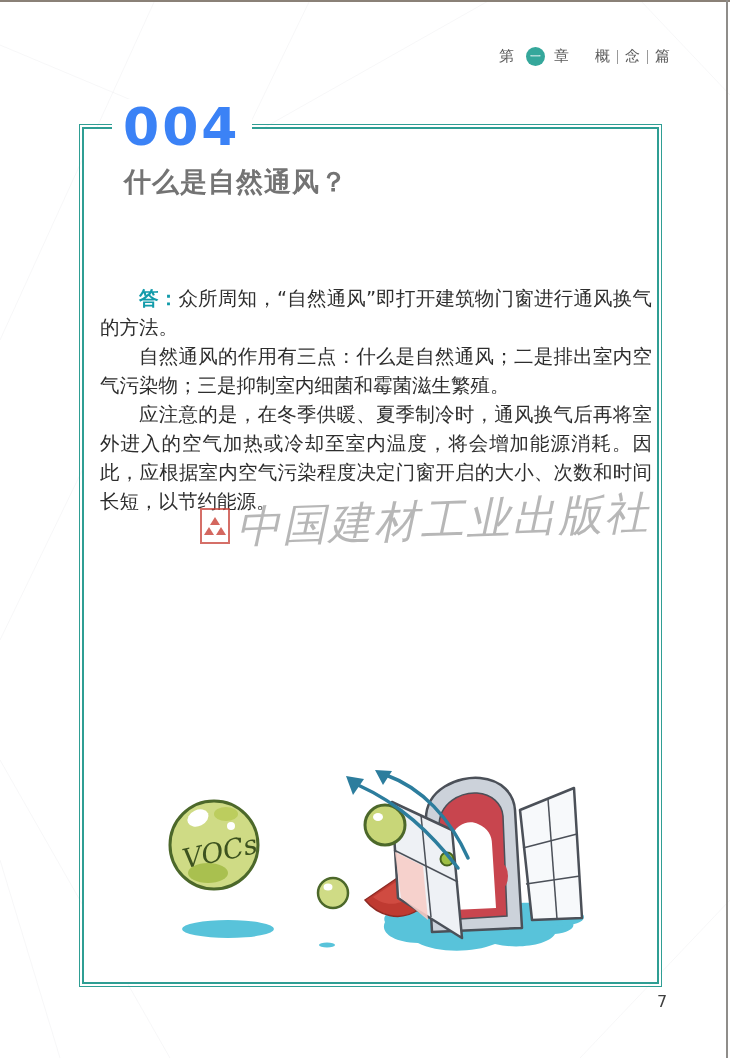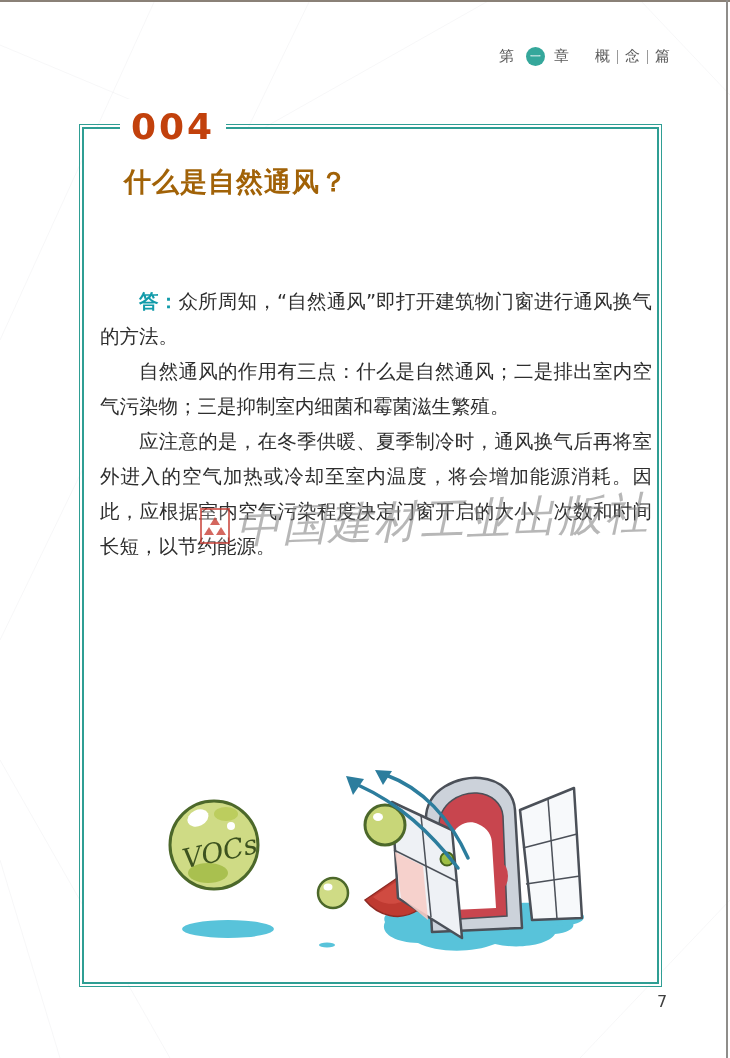--- a/index.html
+++ b/index.html
@@ -33,32 +33,32 @@
 
   
   .card{
     position:absolute;left:82px;top:127px;width:577px;height:857px;
     background:#ffffff;
     border:2px solid #2f9e94;
     outline:1px solid #2f9e94;outline-offset:2px;
     box-sizing:border-box;z-index:1;
   }
   .card-number{
-    position:absolute;left:120px;top:99px;z-index:3;
+    position:absolute;left:112px;top:99px;z-index:3;
     background:#ffffff;padding:0 11px;
-    font-size:36px;line-height:56px;font-weight:bold;
-    color:#c2410c;letter-spacing:3px;
+    font-size:52px;line-height:56px;font-weight:bold;
+    color:#3b82f6;letter-spacing:3px;
   }
   .card-title{
     position:absolute;left:124px;top:164px;z-index:2;
-    font-size:27px;font-weight:bold;color:#a16207;letter-spacing:1px;
+    font-size:27px;font-weight:bold;color:#737373;letter-spacing:1px;
   }
   .body-text{
     position:absolute;left:100px;top:284px;width:552px;z-index:2;
-    font-size:19.5px;line-height:35px;color:#2e2e2e;
+    font-size:19.5px;line-height:29px;color:#2e2e2e;
     text-align:justify;
   }
   .body-text p{margin:0;text-indent:2em;}
   .answer-lead{color:#129baa;font-weight:bold;}
 
   
   .watermark{
     position:absolute;left:200px;top:498px;z-index:4;
     display:flex;align-items:flex-start;gap:6px;
     pointer-events:none;

